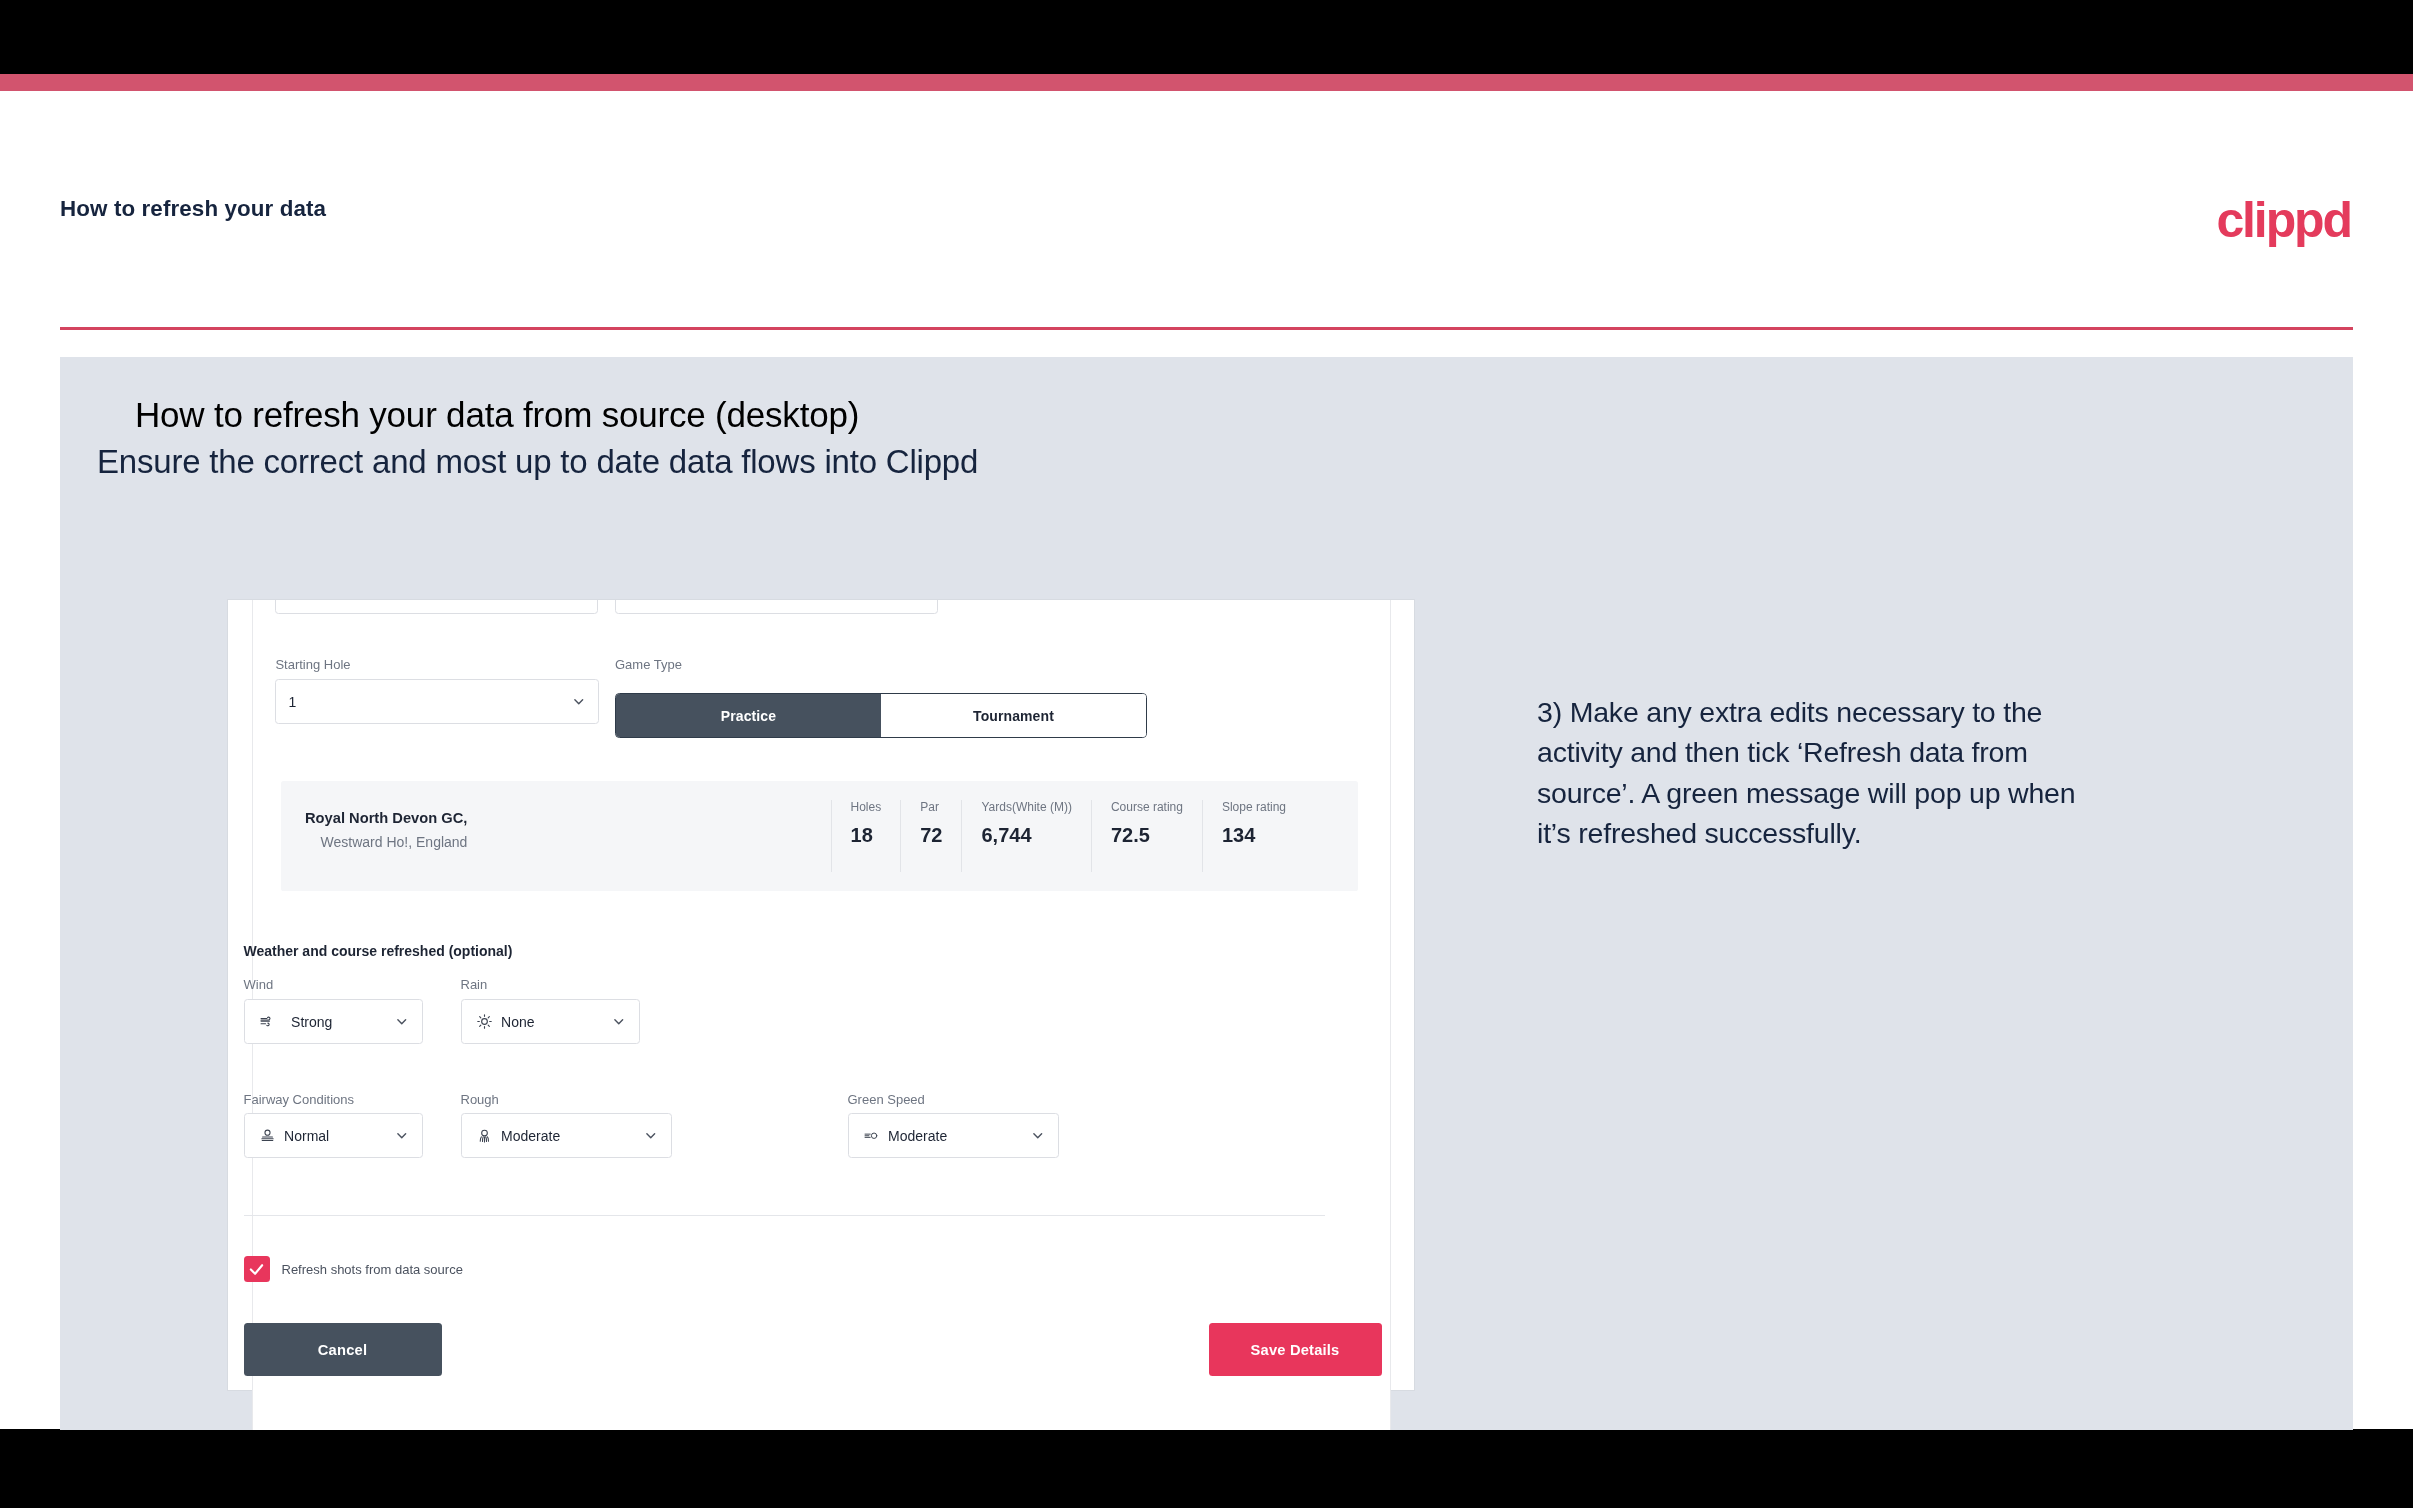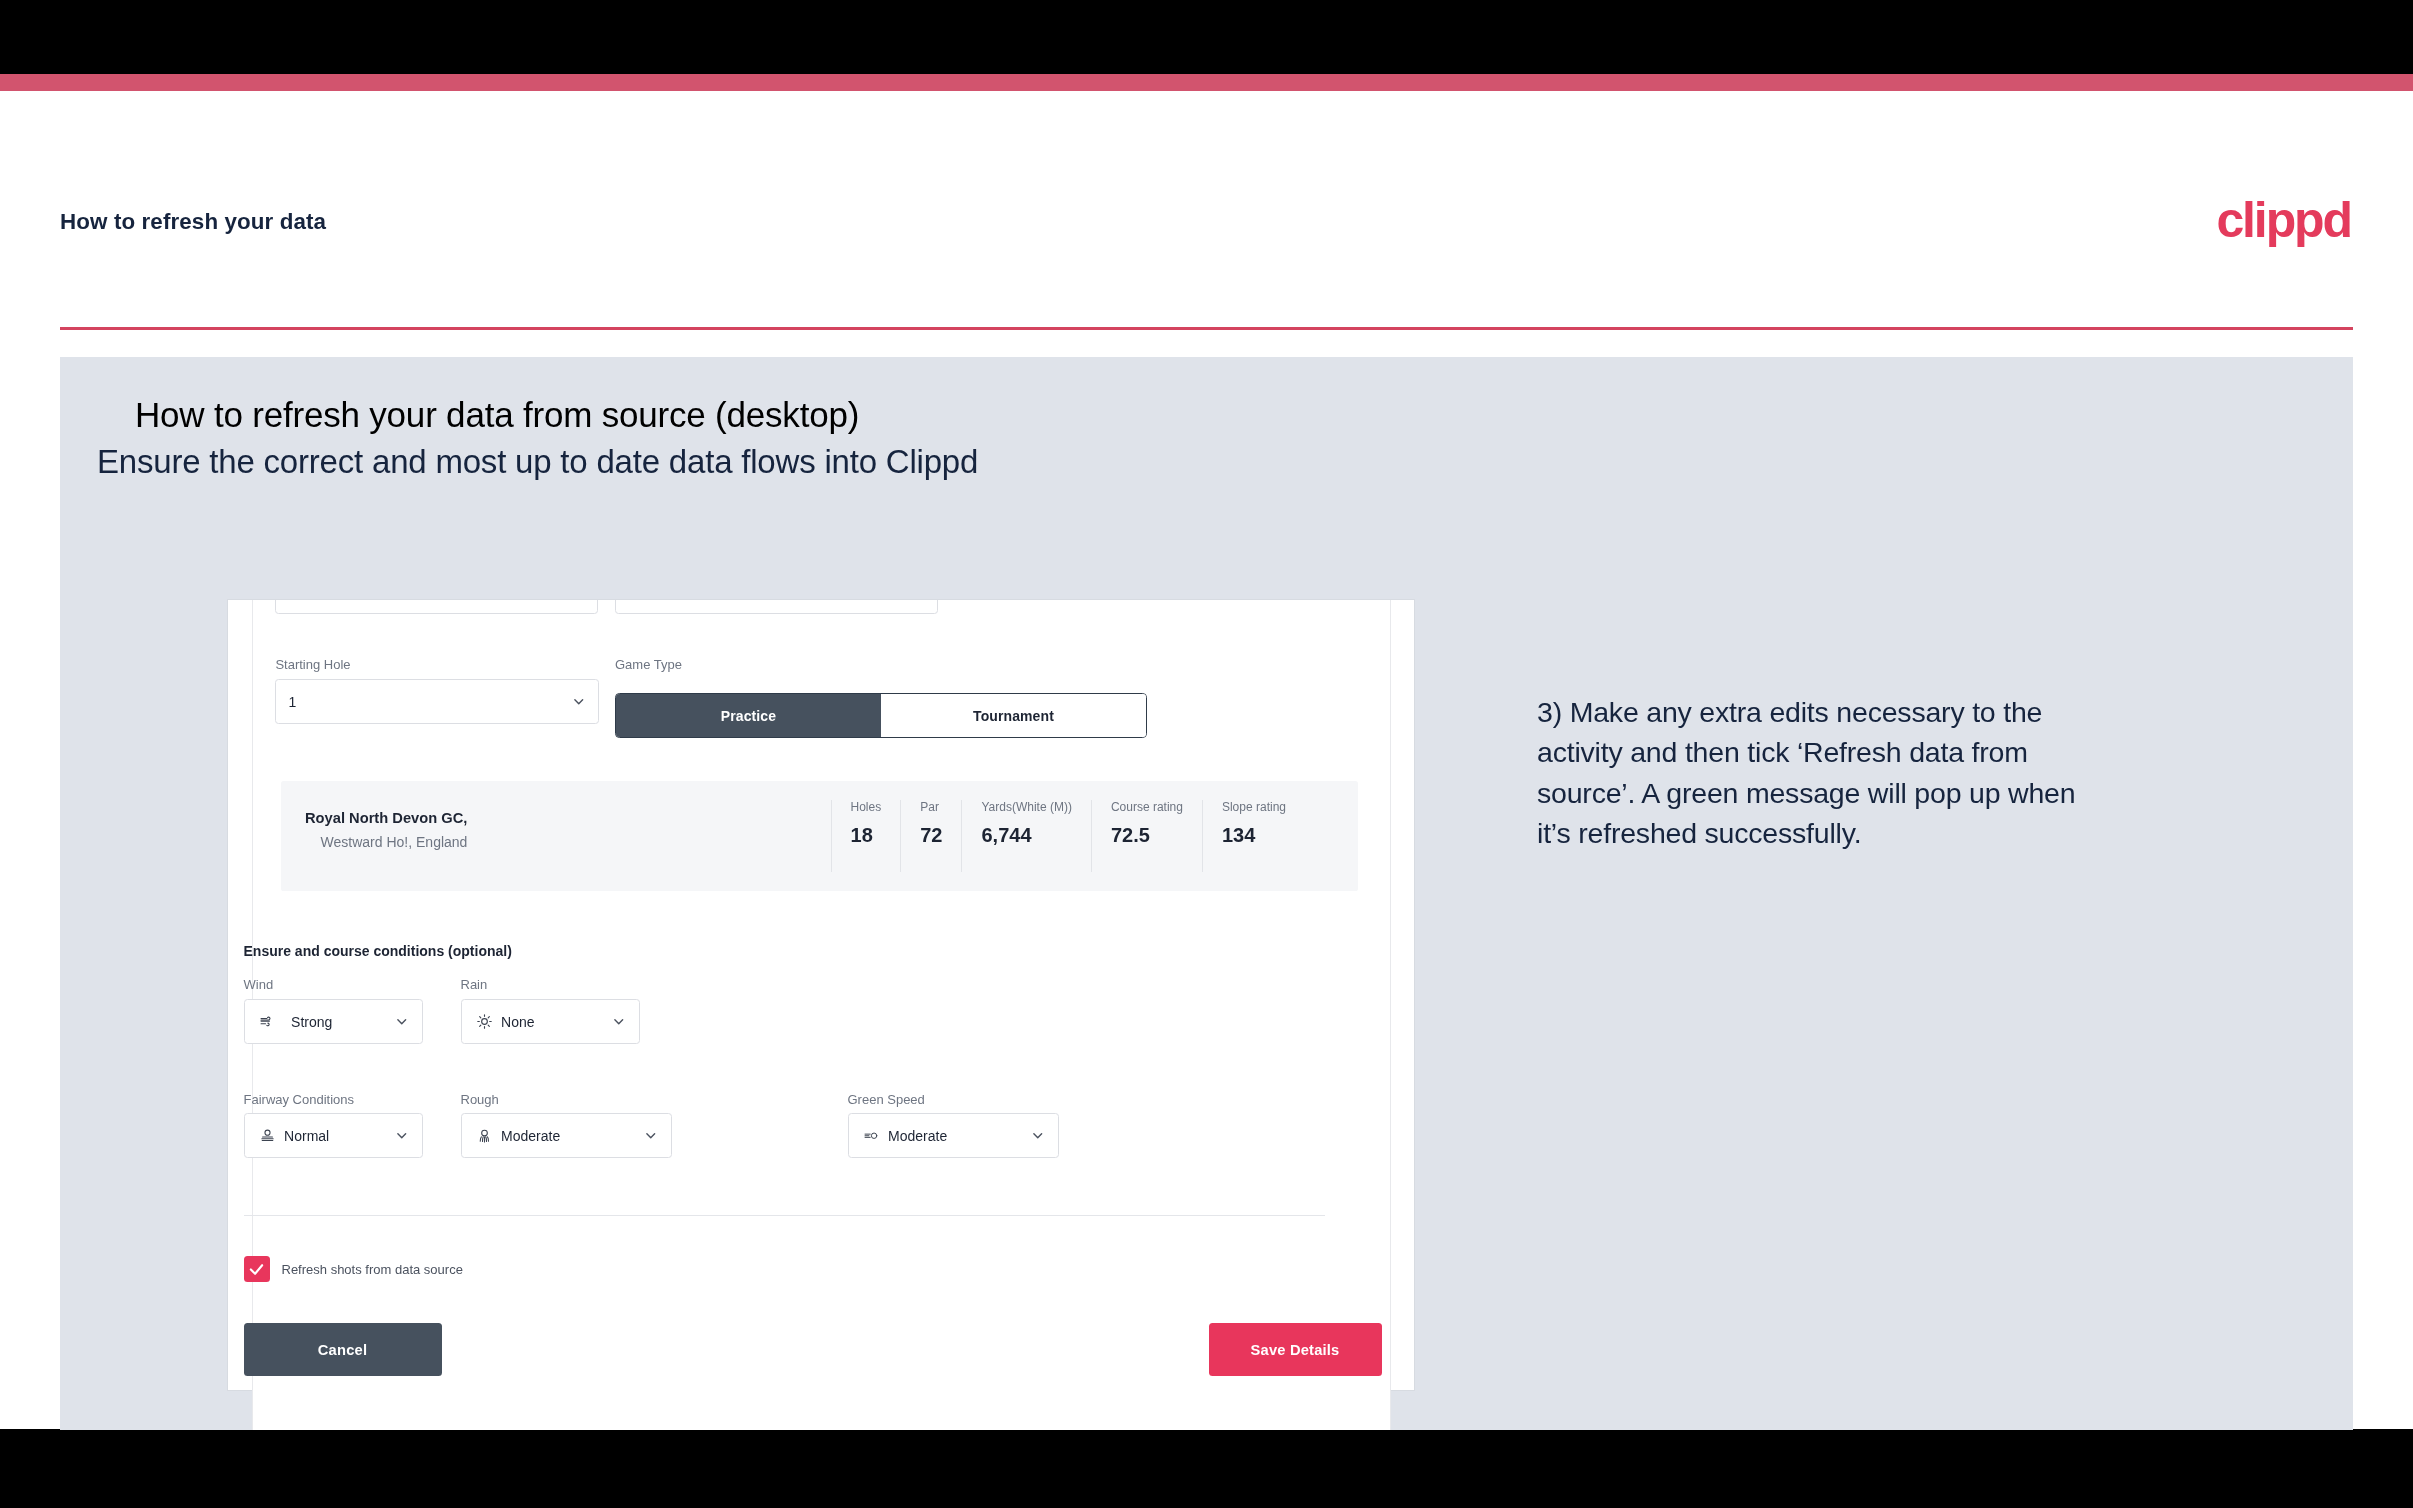--- a/index.html
+++ b/index.html
@@ -13,21 +13,21 @@
 
   .topbar-black { position:absolute; left:0; top:0; width:2413px; height:74px; background:#000; }
   .topbar-pink  { position:absolute; left:0; top:74px; width:2413px; height:17px; background:#d2546e; }
   .bottombar-black { position:absolute; left:0; top:1430px; width:2413px; height:79px; background:#000; }
 
   .page { position:absolute; left:0; top:91px; width:2413px; height:1338px; background:#fff; }
 
   
   .hdr { position:absolute; left:0; top:0; width:2413px; height:144px; }
   .hdr-title {
-    position:absolute; left:60px; top:131px;
+    position:absolute; left:60px; top:118px;
     transform:translateY(-50%);
     font-size:22.4px; font-weight:bold; color:#16243e; letter-spacing:0.1px;
   }
   .logo {
     position:absolute; right:62px; top:129px; transform:translateY(-50%);
     font-size:50px; font-weight:bold; color:#e8days; color:#e43b5c;
     letter-spacing:-2.1px; line-height:1;
   }
   .hdr-rule { position:absolute; left:60px; top:236px; width:2293px; height:2.6px; background:#d4445f; }
 
@@ -214,21 +214,21 @@
               <div class="stat">
                 <div class="sl">Slope rating</div>
                 <div class="sv">134</div>
               </div>
             </div>
           </div>
         </div>
 
         <div style="position:absolute; left:15.5px; top:0; width:1156px; height:790px;">
 
-          <div class="sect" style="left:0; top:343px;">Ensure and course conditions (optional)</div>
+          <div class="sect" style="left:0; top:343px;">Weather and course refreshed (optional)</div>
 
           <div class="flabel" style="left:0; top:377px;">Wind</div>
           <div class="sel" style="left:0; top:399px; width:179px;gap:7px;">
             <span class="sel-ic">
               <svg width="19" height="15.5" viewBox="0 0 24 24" fill="none" stroke="#3c4350" stroke-width="1.7" stroke-linecap="round">
                 <path d="M2 7h9"></path>
                   <path d="M2 11h13"></path>
                   <path d="M2 15h7"></path>
                 <path d="M12 5.5a2.2 2.2 0 1 1 1.6 3.7H2"></path>
                 <path d="M11 17.5a2 2 0 1 0 1.6-3.3"></path>

